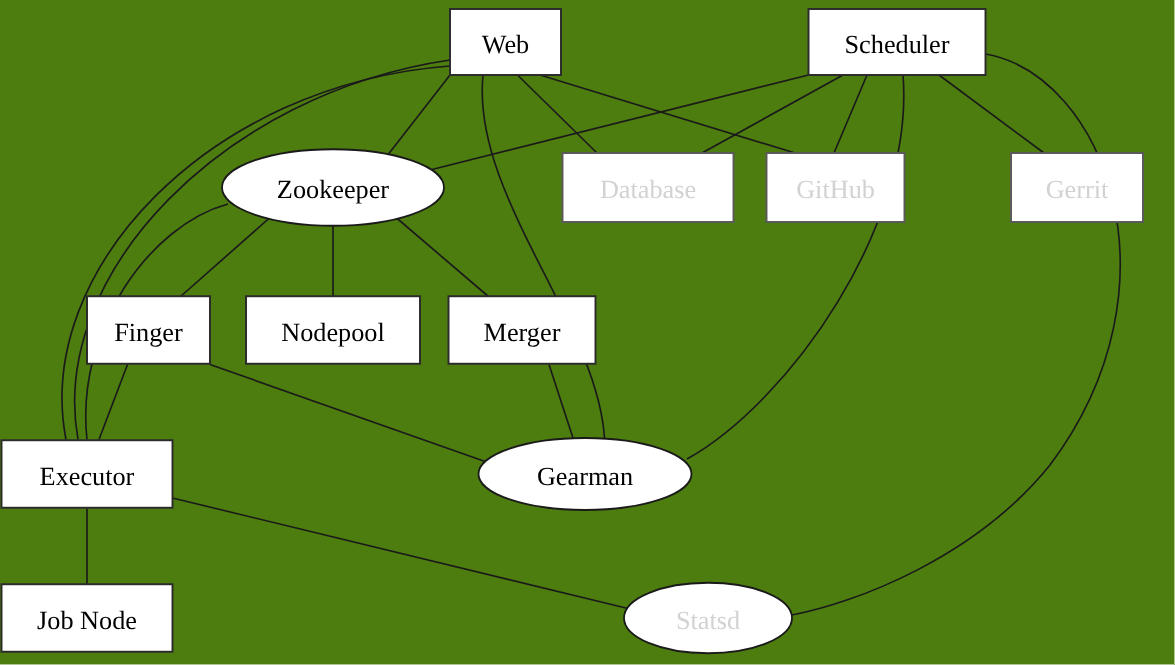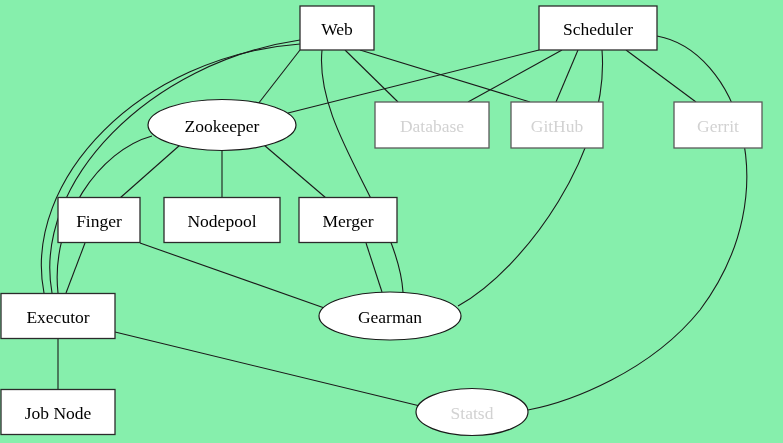--- a/index.html
+++ b/index.html
@@ -4,21 +4,21 @@
 <style>
   html, body {
     margin: 0;
     padding: 0;
     background: #ffffff;
   }
   #diagram-root {
     position: relative;
     width: 783px;
     height: 443px;
-    background: #86efac;
+    background: #4d7c0f;
     font-family: "Liberation Serif", "DejaVu Serif", serif;
     overflow: hidden;
   }
   svg#graph {
     position: absolute;
     top: 0;
     left: 0;
     width: 783px;
     height: 443px;
     display: block;

